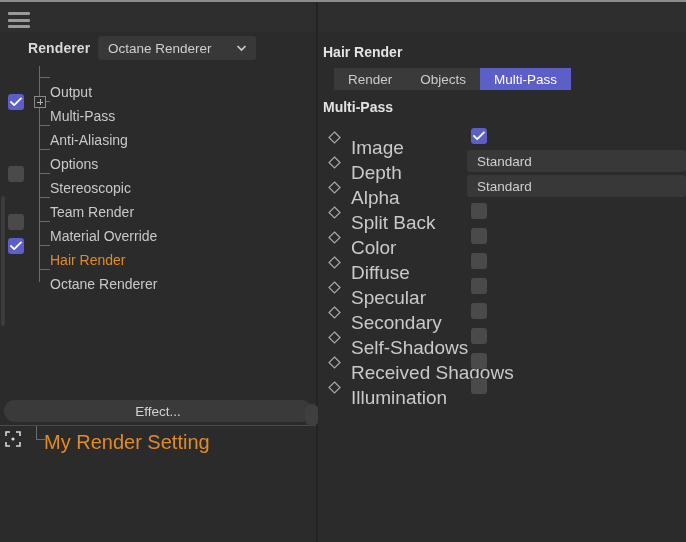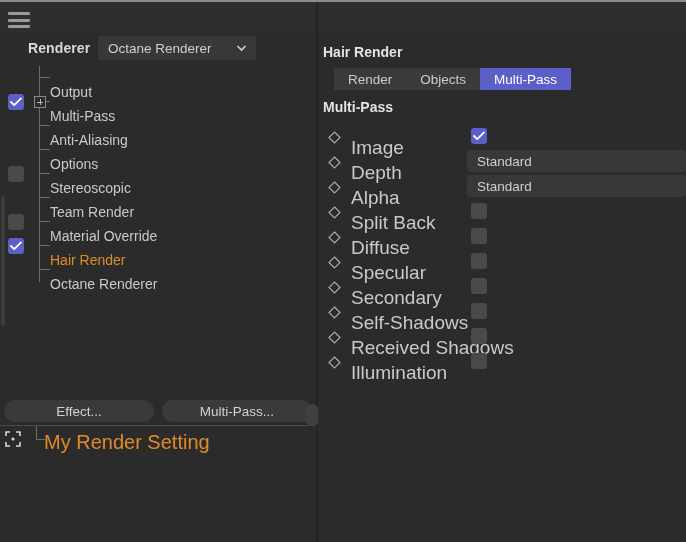--- a/index.html
+++ b/index.html
@@ -317,21 +317,20 @@
             <div class="tree-cb none"></div>
             <div class="tree-stem"></div>
             <div class="tree-elbow"></div>
             <div class="tree-label">Octane Renderer</div>
           </div>
         </div>
     </div>
 
     <div class="btn-row">
       <div class="pill-btn">Effect...</div>
-      <div class="pill-btn">Multi-Pass...</div>
     </div>
 
     <div class="sep-line"></div>
 
     <div class="setting-panel">
       <div id="setting-rows">
           <div class="setting-row">
             <div class="setting-icon"><svg width="16" height="16" viewBox="0 0 16 16">
                 <path d="M1 5 V1 H5 M11 1 H15 V5 M15 11 V15 H11 M5 15 H1 V11" fill="none" stroke="#d8d8d8" stroke-width="1.6"></path>
                 <circle cx="8" cy="8" r="1.6" fill="#d8d8d8"></circle>
@@ -389,20 +388,27 @@
           <div class="diamond"><svg width="13" height="13" viewBox="0 0 13 13">
               <path d="M6.5 1 L12 6.5 L6.5 12 L1 6.5 Z" fill="none" stroke="#a8a8a8" stroke-width="1.2"></path>
             </svg></div>
           <div class="pass-label">Split Back</div>
           <div class="pass-cb off"></div>
         </div>
         <div class="pass-row">
           <div class="diamond"><svg width="13" height="13" viewBox="0 0 13 13">
               <path d="M6.5 1 L12 6.5 L6.5 12 L1 6.5 Z" fill="none" stroke="#a8a8a8" stroke-width="1.2"></path>
             </svg></div>
+          <div class="pass-label">Color</div>
+          <div class="pass-cb off"></div>
+        </div>
+        <div class="pass-row">
+          <div class="diamond"><svg width="13" height="13" viewBox="0 0 13 13">
+              <path d="M6.5 1 L12 6.5 L6.5 12 L1 6.5 Z" fill="none" stroke="#a8a8a8" stroke-width="1.2"></path>
+            </svg></div>
           <div class="pass-label">Diffuse</div>
           <div class="pass-cb off"></div>
         </div>
         <div class="pass-row">
           <div class="diamond"><svg width="13" height="13" viewBox="0 0 13 13">
               <path d="M6.5 1 L12 6.5 L6.5 12 L1 6.5 Z" fill="none" stroke="#a8a8a8" stroke-width="1.2"></path>
             </svg></div>
           <div class="pass-label">Specular</div>
           <div class="pass-cb off"></div>
         </div>

